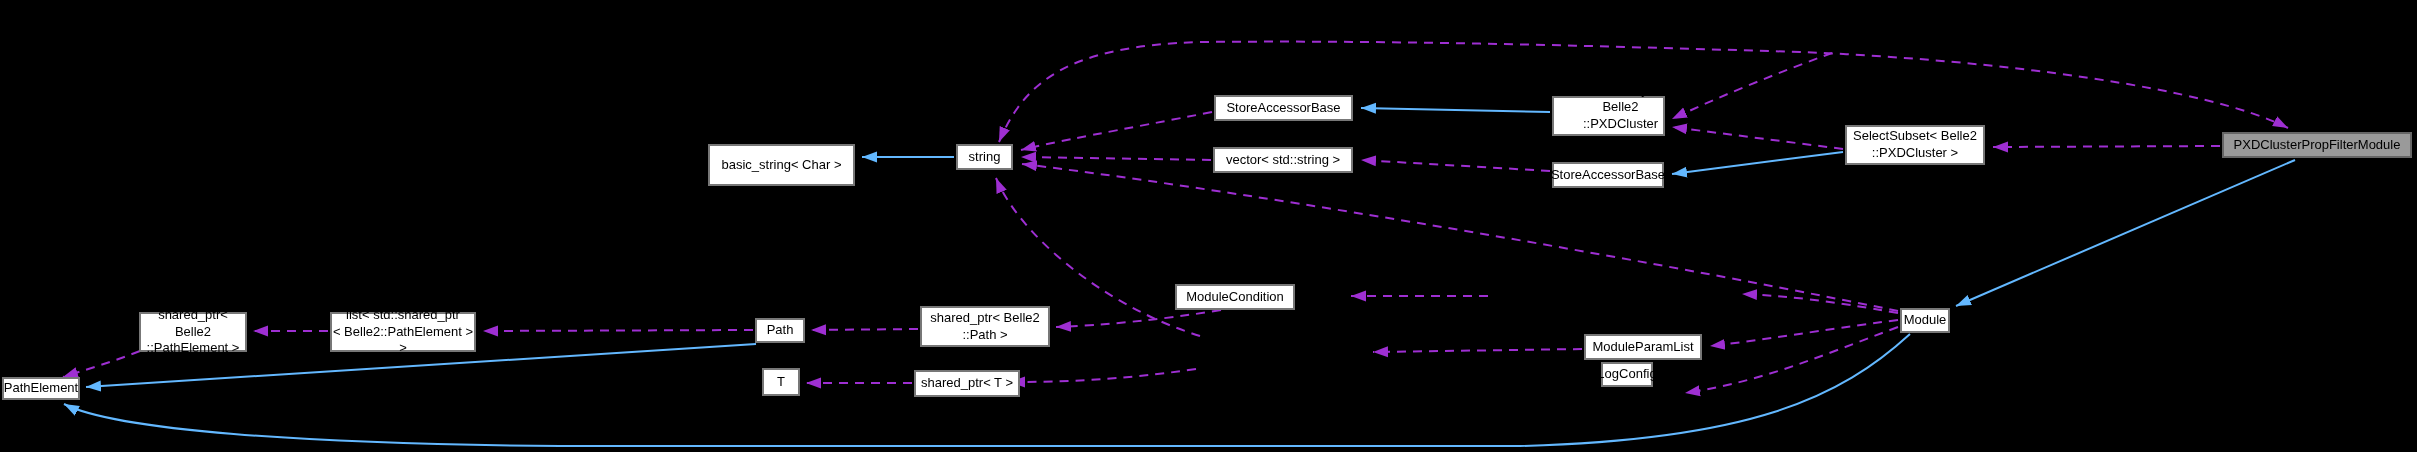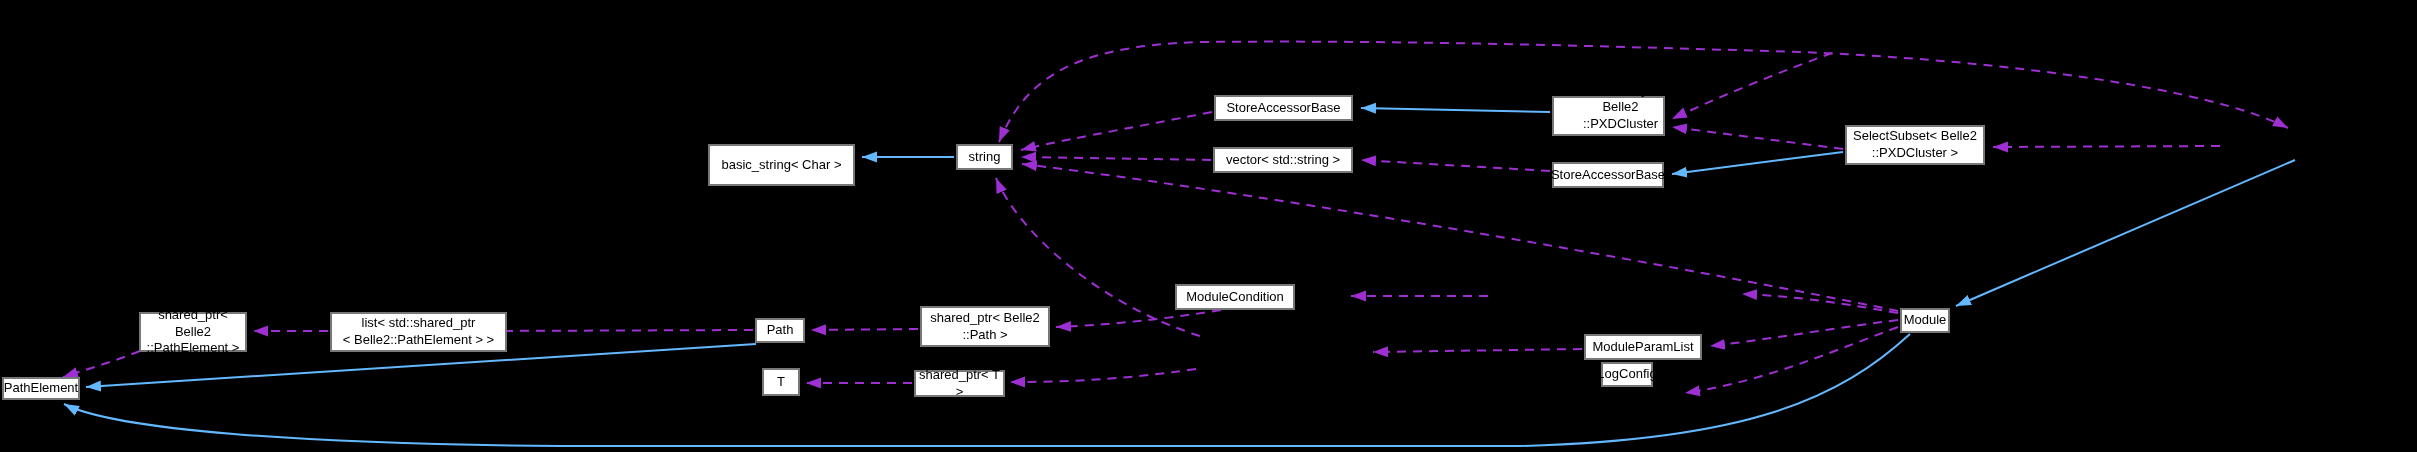--- a/index.html
+++ b/index.html
@@ -63,28 +63,29 @@
 
   <div class="node" style="left:708px;top:144px;width:147px;height:42px;">basic_string&lt; Char &gt;</div>
   <div class="node" style="left:956px;top:144px;width:57px;height:26px;">string</div>
   <div class="node" style="left:1214px;top:95px;width:139px;height:26px;">StoreAccessorBase</div>
   <div class="node" style="left:1213px;top:147px;width:140px;height:26px;">vector&lt; std::string &gt;</div>
   <div class="node" style="left:1552px;top:96px;width:113px;height:40px;padding-left:24px;">StoreArray&lt; Belle2
 ::PXDCluster &gt;</div>
   <div class="node" style="left:1552px;top:162px;width:112px;height:26px;">StoreAccessorBase</div>
   <div class="node" style="left:1845px;top:125px;width:140px;height:40px;">SelectSubset&lt; Belle2
 ::PXDCluster &gt;</div>
+  <div class="node subject" style="left:2222px;top:132px;width:190px;height:26px;">PXDClusterPropFilterModule</div>
   <div class="node" style="left:1175px;top:284px;width:120px;height:26px;">ModuleCondition</div>
   <div class="node" style="left:1584px;top:334px;width:118px;height:26px;">ModuleParamList</div>
   <div class="node" style="left:1601px;top:362px;width:52px;height:25px;">LogConfig</div>
   <div class="node" style="left:1900px;top:308px;width:50px;height:25px;">Module</div>
   <div class="node" style="left:139px;top:312px;width:108px;height:40px;">shared_ptr&lt; Belle2
 ::PathElement &gt;</div>
-  <div class="node" style="left:330px;top:312px;width:177px;height:40px;">list&lt; std::shared_ptr
+  <div class="node" style="left:330px;top:312px;width:146px;height:40px;">list&lt; std::shared_ptr
 &lt; Belle2::PathElement &gt; &gt;</div>
   <div class="node" style="left:2px;top:377px;width:78px;height:23px;">PathElement</div>
   <div class="node" style="left:755px;top:318px;width:50px;height:25px;">Path</div>
   <div class="node" style="left:920px;top:306px;width:130px;height:41px;">shared_ptr&lt; Belle2
 ::Path &gt;</div>
   <div class="node" style="left:762px;top:368px;width:38px;height:28px;">T</div>
-  <div class="node" style="left:914px;top:370px;width:91px;height:27px;">shared_ptr&lt; T &gt;</div>
+  <div class="node" style="left:914px;top:370px;width:106px;height:27px;">shared_ptr&lt; T &gt;</div>
 
 </div>
 
 </body></html>

